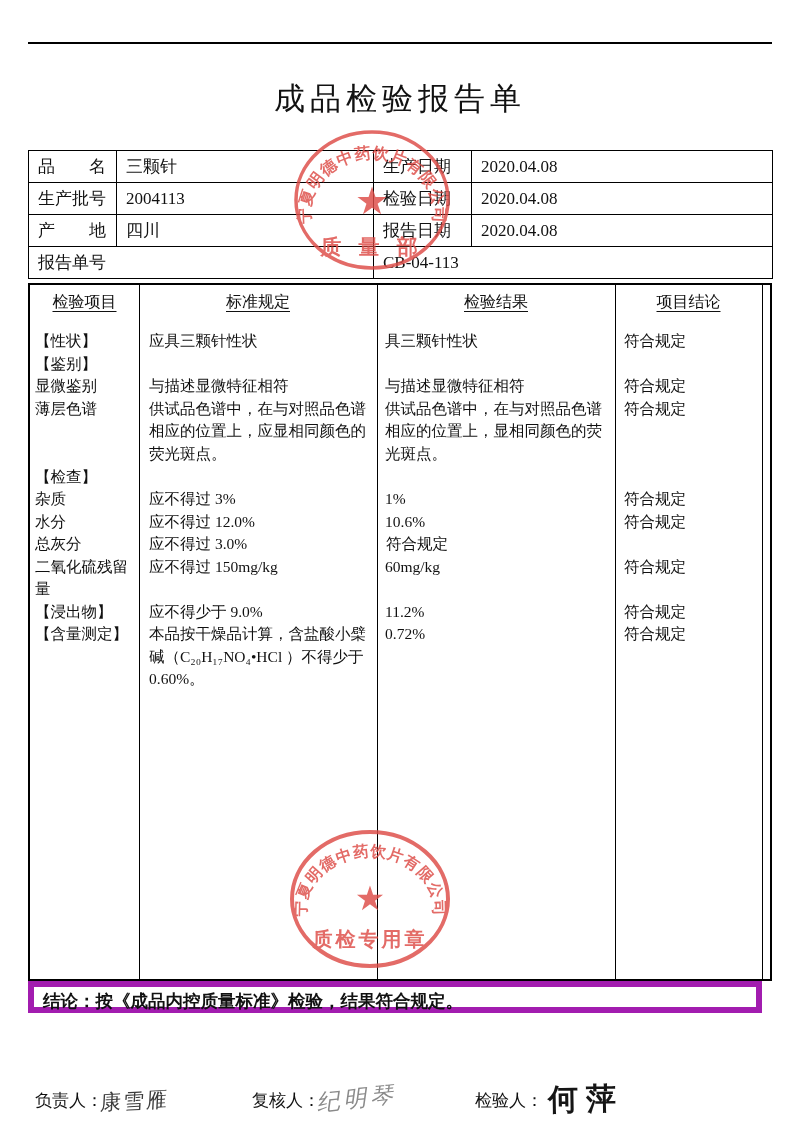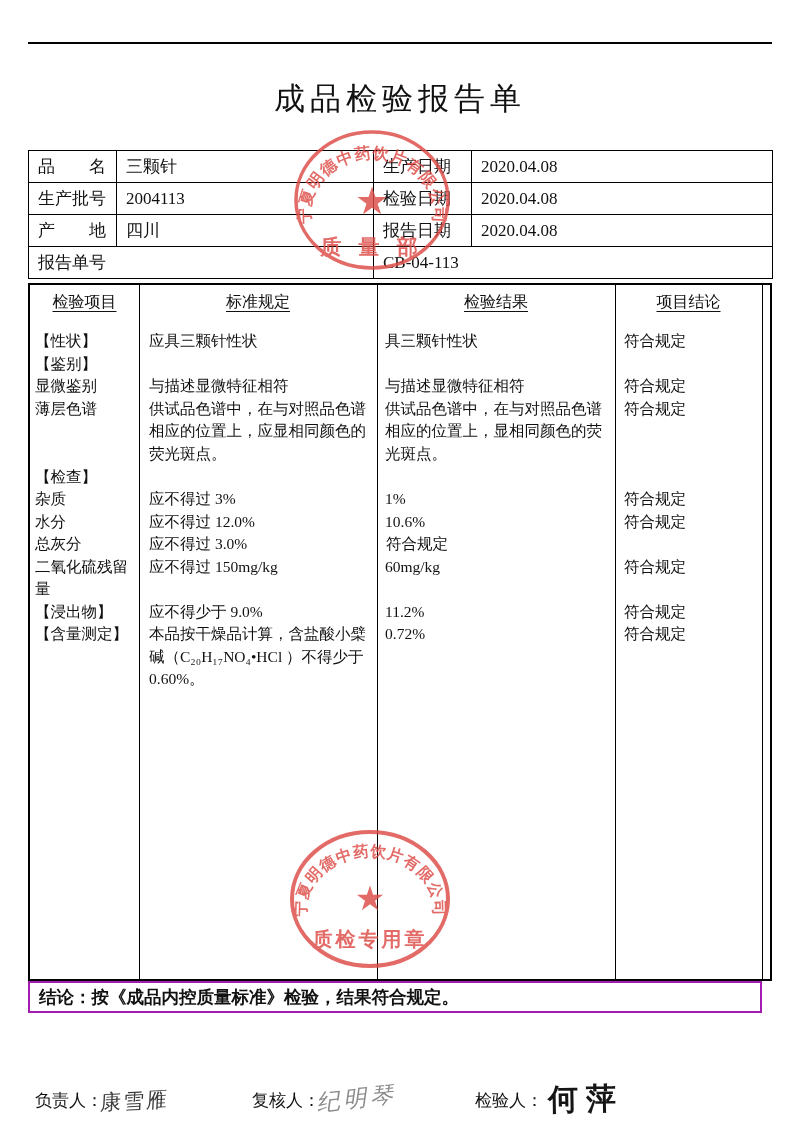--- a/index.html
+++ b/index.html
@@ -33,21 +33,21 @@
   .mrow .c4{width:147px;box-sizing:border-box;padding-left:9px;}
   .mrow.hdr{height:34px;align-items:flex-start;font-size:16px;padding-top:6px;box-sizing:border-box;}
   .mrow.hdr .c1,.mrow.hdr .c2,.mrow.hdr .c3,.mrow.hdr .c4{text-align:center;padding:0;}
   .mrow.hdr span{text-decoration:underline;text-underline-offset:4px;}
   .spacer{height:11px;}
   .r{min-height:22.5px;}
   .r-t3{min-height:68px;}
   .r-t2{min-height:46px;}
   
   .conclusion{position:absolute;left:28px;top:981px;width:734px;height:32px;
-    border:2px solid #a21caf;box-sizing:border-box;font-size:17.5px;font-weight:600;
+    border:6px solid #a21caf;box-sizing:border-box;font-size:17.5px;font-weight:600;
     line-height:28px;padding-left:9px;}
   
   .signrow{position:absolute;left:0;top:1081px;width:800px;height:60px;font-size:17px;}
   .siglab{position:absolute;top:8px;}
   .sig{display:inline-block;}
   .sig-resp{position:absolute;left:100px;top:6px;font-size:21px;color:#3c3c3c;
     transform:rotate(-3deg) skewX(-6deg);letter-spacing:2px;}
   .sig-rev{position:absolute;left:318px;top:2px;font-size:23px;color:#8a8a8a;
     transform:rotate(-6deg) skewX(-14deg);letter-spacing:4px;}
   .sig-insp{position:absolute;left:548px;top:-2px;font-size:30px;color:#151515;

